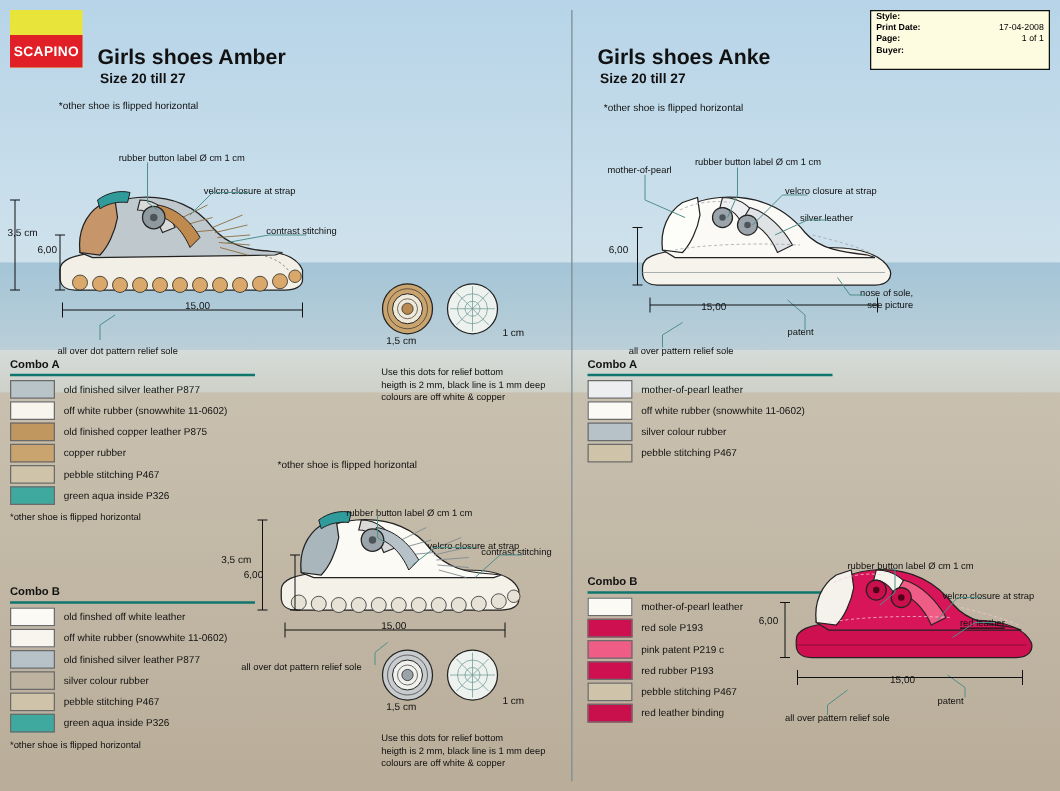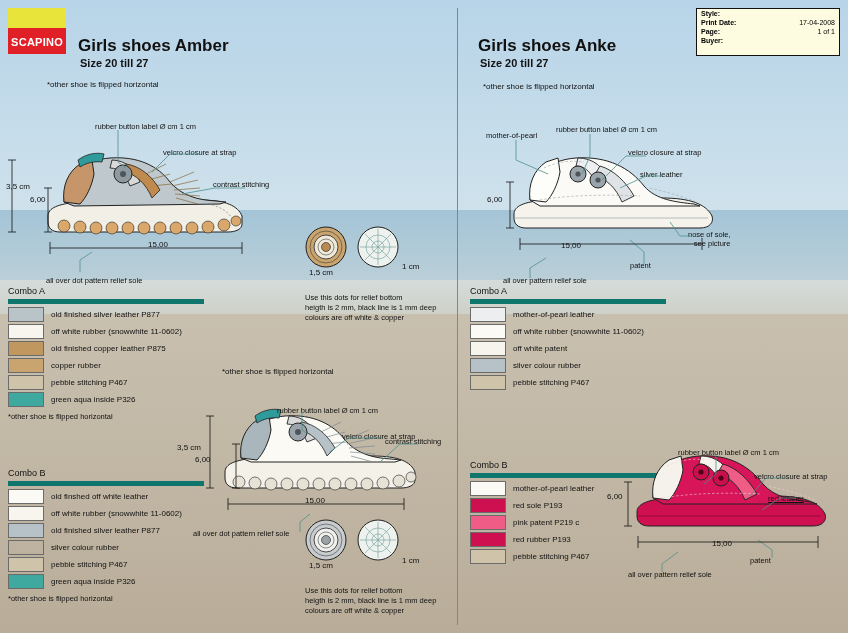--- a/index.html
+++ b/index.html
@@ -33,21 +33,21 @@
 
   
   .stylebox{position:absolute;right:8px;top:8px;width:142px;height:46px;background:#fdfbe0;border:1px solid #111;font-size:7px;}
   .stylebox table{width:100%;border-collapse:collapse;}
   .stylebox td{padding:1px 4px;}
   .stylebox td.k{font-weight:bold;width:52%;}
   .stylebox td.v{text-align:right;}
 
   
   .combo{position:absolute;width:196px;}
-  .combo .hdr{font-size:9px;font-weight:normal;color:#111;padding-bottom:3px;border-bottom:5px solid #0f766e;margin-bottom:2px;}
+  .combo .hdr{font-size:9px;font-weight:bold;color:#111;padding-bottom:3px;border-bottom:2px solid #0f766e;margin-bottom:2px;}
   .combo .row{display:flex;align-items:center;height:17px;}
   .combo .sw{width:34px;height:13px;border:1px solid #6b6b6b;margin-right:7px;flex:0 0 auto;}
   .combo .lbl{font-size:8px;color:#111;white-space:nowrap;}
   .combo .foot{font-size:7.5px;color:#111;margin-top:4px;}
 
   
   .shoe{position:absolute;}
   svg{display:block;overflow:visible;}
 </style>
 </head>
@@ -407,24 +407,20 @@
     <div class="hdr">Combo A</div>
     <div class="row">
         <div class="sw" style="background:#eceef0"></div>
         <div class="lbl">mother-of-pearl leather</div>
       </div>
     <div class="row">
         <div class="sw" style="background:#fbfaf5"></div>
         <div class="lbl">off white rubber (snowwhite 11-0602)</div>
       </div>
     <div class="row">
-        <div class="sw" style="background:#f6f4ec"></div>
-        <div class="lbl">off white patent</div>
-      </div>
-    <div class="row">
         <div class="sw" style="background:#b6c2c8"></div>
         <div class="lbl">silver colour rubber</div>
       </div>
     <div class="row">
         <div class="sw" style="background:#cfc3a9"></div>
         <div class="lbl">pebble stitching P467</div>
       </div>
   </div>
 
   <div class="combo" style="left:470px;top:460px;">
@@ -441,20 +437,24 @@
         <div class="sw" style="background:#ef5d86"></div>
         <div class="lbl">pink patent P219 c</div>
       </div>
     <div class="row">
         <div class="sw" style="background:#cf1050"></div>
         <div class="lbl">red rubber P193</div>
       </div>
     <div class="row">
         <div class="sw" style="background:#cfc3a9"></div>
         <div class="lbl">pebble stitching P467</div>
+      </div>
+    <div class="row">
+        <div class="sw" style="background:#c90f4c"></div>
+        <div class="lbl">red leather binding</div>
       </div>
   </div>
 
   <div class="shoe" style="left:625px;top:440px;width:210px;height:110px;">
     <svg width="210" height="110" viewBox="0 0 210 110">
       <path d="M12,72 C12,64 22,60 42,58 L150,56 C178,56 194,62 200,74 C202,80 198,86 188,86 L24,86 C16,86 12,82 12,76 Z" fill="#cf1050" stroke="#222" stroke-width="1"></path>
       <path d="M12,76 L196,76" stroke="#8c0b36" stroke-width=".8"></path>
       <path d="M28,58 C28,34 46,18 74,16 C104,14 124,26 138,44 C150,58 168,60 186,62 L192,64 L38,64 Z" fill="#d81558" stroke="#222" stroke-width="1"></path>
       <path d="M28,58 C26,42 32,28 44,20 L56,16 L58,30 C56,42 50,54 44,60 Z" fill="#f4f2ea" stroke="#222" stroke-width="1"></path>
       <path d="M76,16 C92,16 102,26 106,38 L94,42 C90,32 84,24 74,24 Z" fill="#f6f4ec" stroke="#222" stroke-width=".9"></path>

